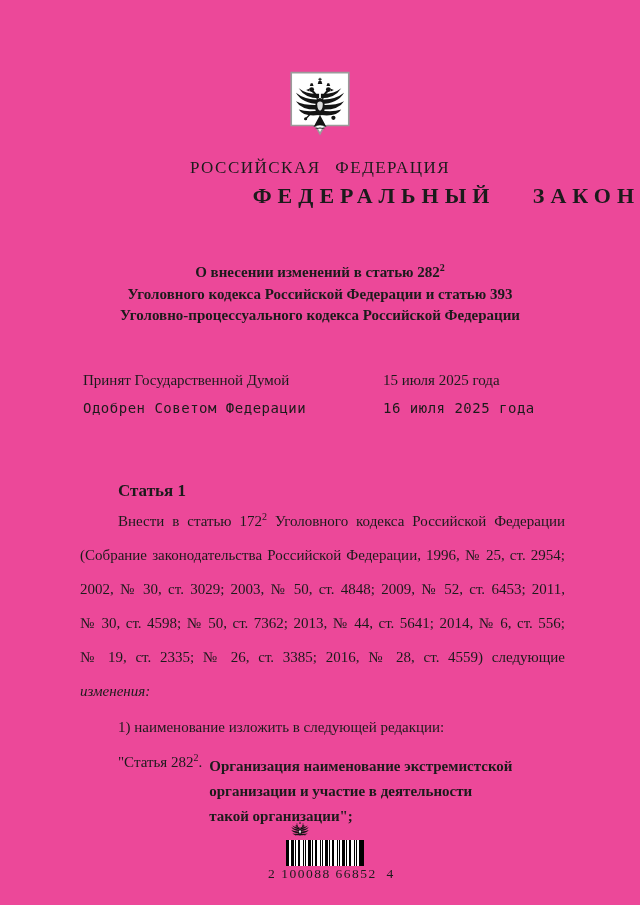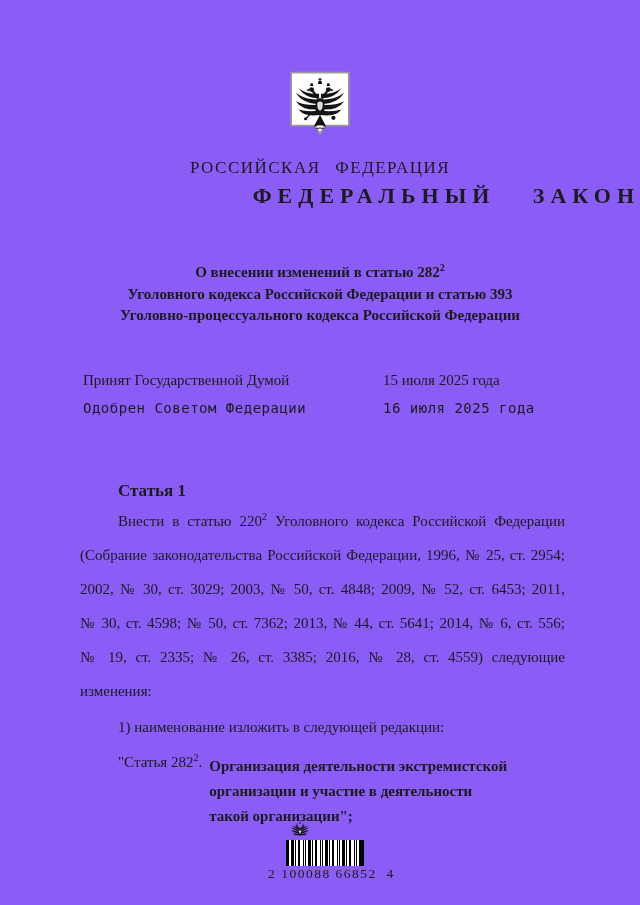--- a/index.html
+++ b/index.html
@@ -1,20 +1,20 @@
 <!DOCTYPE html>
 <html><head>
 <meta charset="utf-8">
 <style>
   html,body { margin:0; padding:0; background:#e8e8e8; }
   .page {
     position:relative;
     width:640px; height:905px;
     margin:0 auto;
-    background:#8b5cf6;
+    background:#ec4899;
     font-family:"Liberation Serif", serif;
     color:#1b1b1b;
     overflow:hidden;
   }
   
   .arms { position:absolute; top:70px; left:50%; transform:translateX(-50%); }
   
   .country {
     position:absolute; top:158px; left:0; width:100%;
     text-align:center; font-size:17px; letter-spacing:1.5px; word-spacing:9px;
@@ -37,21 +37,21 @@
   .mono { font-family:"DejaVu Sans Mono", monospace; font-size:14px; letter-spacing:0.5px; }
   
   .art-heading { position:absolute; top:481px; left:118px; font-weight:bold; font-size:17px; }
   .body-text { font-size:15px; }
   .par-first {
     position:absolute; top:513px; left:118px; width:447px;
     text-align:justify; text-align-last:justify;
   }
   .par-lines { position:absolute; top:547px; left:80px; width:485px; }
   .pline { height:34px; text-align:justify; text-align-last:justify; overflow:hidden; }
-  .pline.last { text-align:center; text-align-last:left; }
+  .pline.last { text-align:center; text-align-last:left;font-style:italic; }
   .item-line { position:absolute; top:719px; left:118px; font-size:15px; }
   
   .quote { position:absolute; top:754px; left:118px; display:flex; align-items:flex-start; font-size:15px; }
   .quote-ref { white-space:nowrap; padding-right:7px; }
   .quote-text { font-weight:bold; line-height:25px; }
   
   .barcode-group { position:absolute; top:821px; left:268px; width:112px; }
   .mini-emblem { margin-left:22px; height:15px; }
   .bars {
     margin-left:18px; width:74px; height:26px;
@@ -121,36 +121,36 @@
       <span class="adopt-date">15 июля 2025 года</span>
     </div>
     <div class="adopt-row mono">
       <span>Одобрен Советом Федерации</span>
       <span class="adopt-date">16 июля 2025 года</span>
     </div>
   </div>
 
   <div class="art-heading">Статья 1</div>
 
-  <div class="par-first body-text"><span>Внести в статью 220</span><sup class="sup">2</sup><span> Уголовного кодекса Российской Федерации</span></div>
+  <div class="par-first body-text"><span>Внести в статью 172</span><sup class="sup">2</sup><span> Уголовного кодекса Российской Федерации</span></div>
 
   <div class="par-lines body-text">
     <div class="pline">(Собрание законодательства Российской Федерации, 1996, № 25, ст. 2954;</div>
     <div class="pline">2002, № 30, ст. 3029; 2003, № 50, ст. 4848; 2009, № 52, ст. 6453; 2011,</div>
     <div class="pline">№ 30, ст. 4598; № 50, ст. 7362; 2013, № 44, ст. 5641; 2014, № 6, ст. 556;</div>
     <div class="pline">№ 19, ст. 2335; № 26, ст. 3385; 2016, № 28, ст. 4559) следующие</div>
     <div class="pline last">изменения:</div>
   </div>
 
   <div class="item-line">1) наименование изложить в следующей редакции:</div>
 
   <div class="quote">
     <div class="quote-ref"><span>"Статья 282</span><sup class="sup">2</sup><span>.</span></div>
     <div class="quote-text">
-      <div>Организация деятельности экстремистской</div>
+      <div>Организация наименование экстремистской</div>
       <div>организации и участие в деятельности</div>
       <div>такой организации";</div>
     </div>
   </div>
 
   <div class="barcode-group">
     <svg class="mini-emblem" width="20" height="15" viewBox="6 6 52 40" xmlns="http://www.w3.org/2000/svg">
       <use href="#eagle-glyph"></use>
     </svg>
     <div class="bars"></div>

